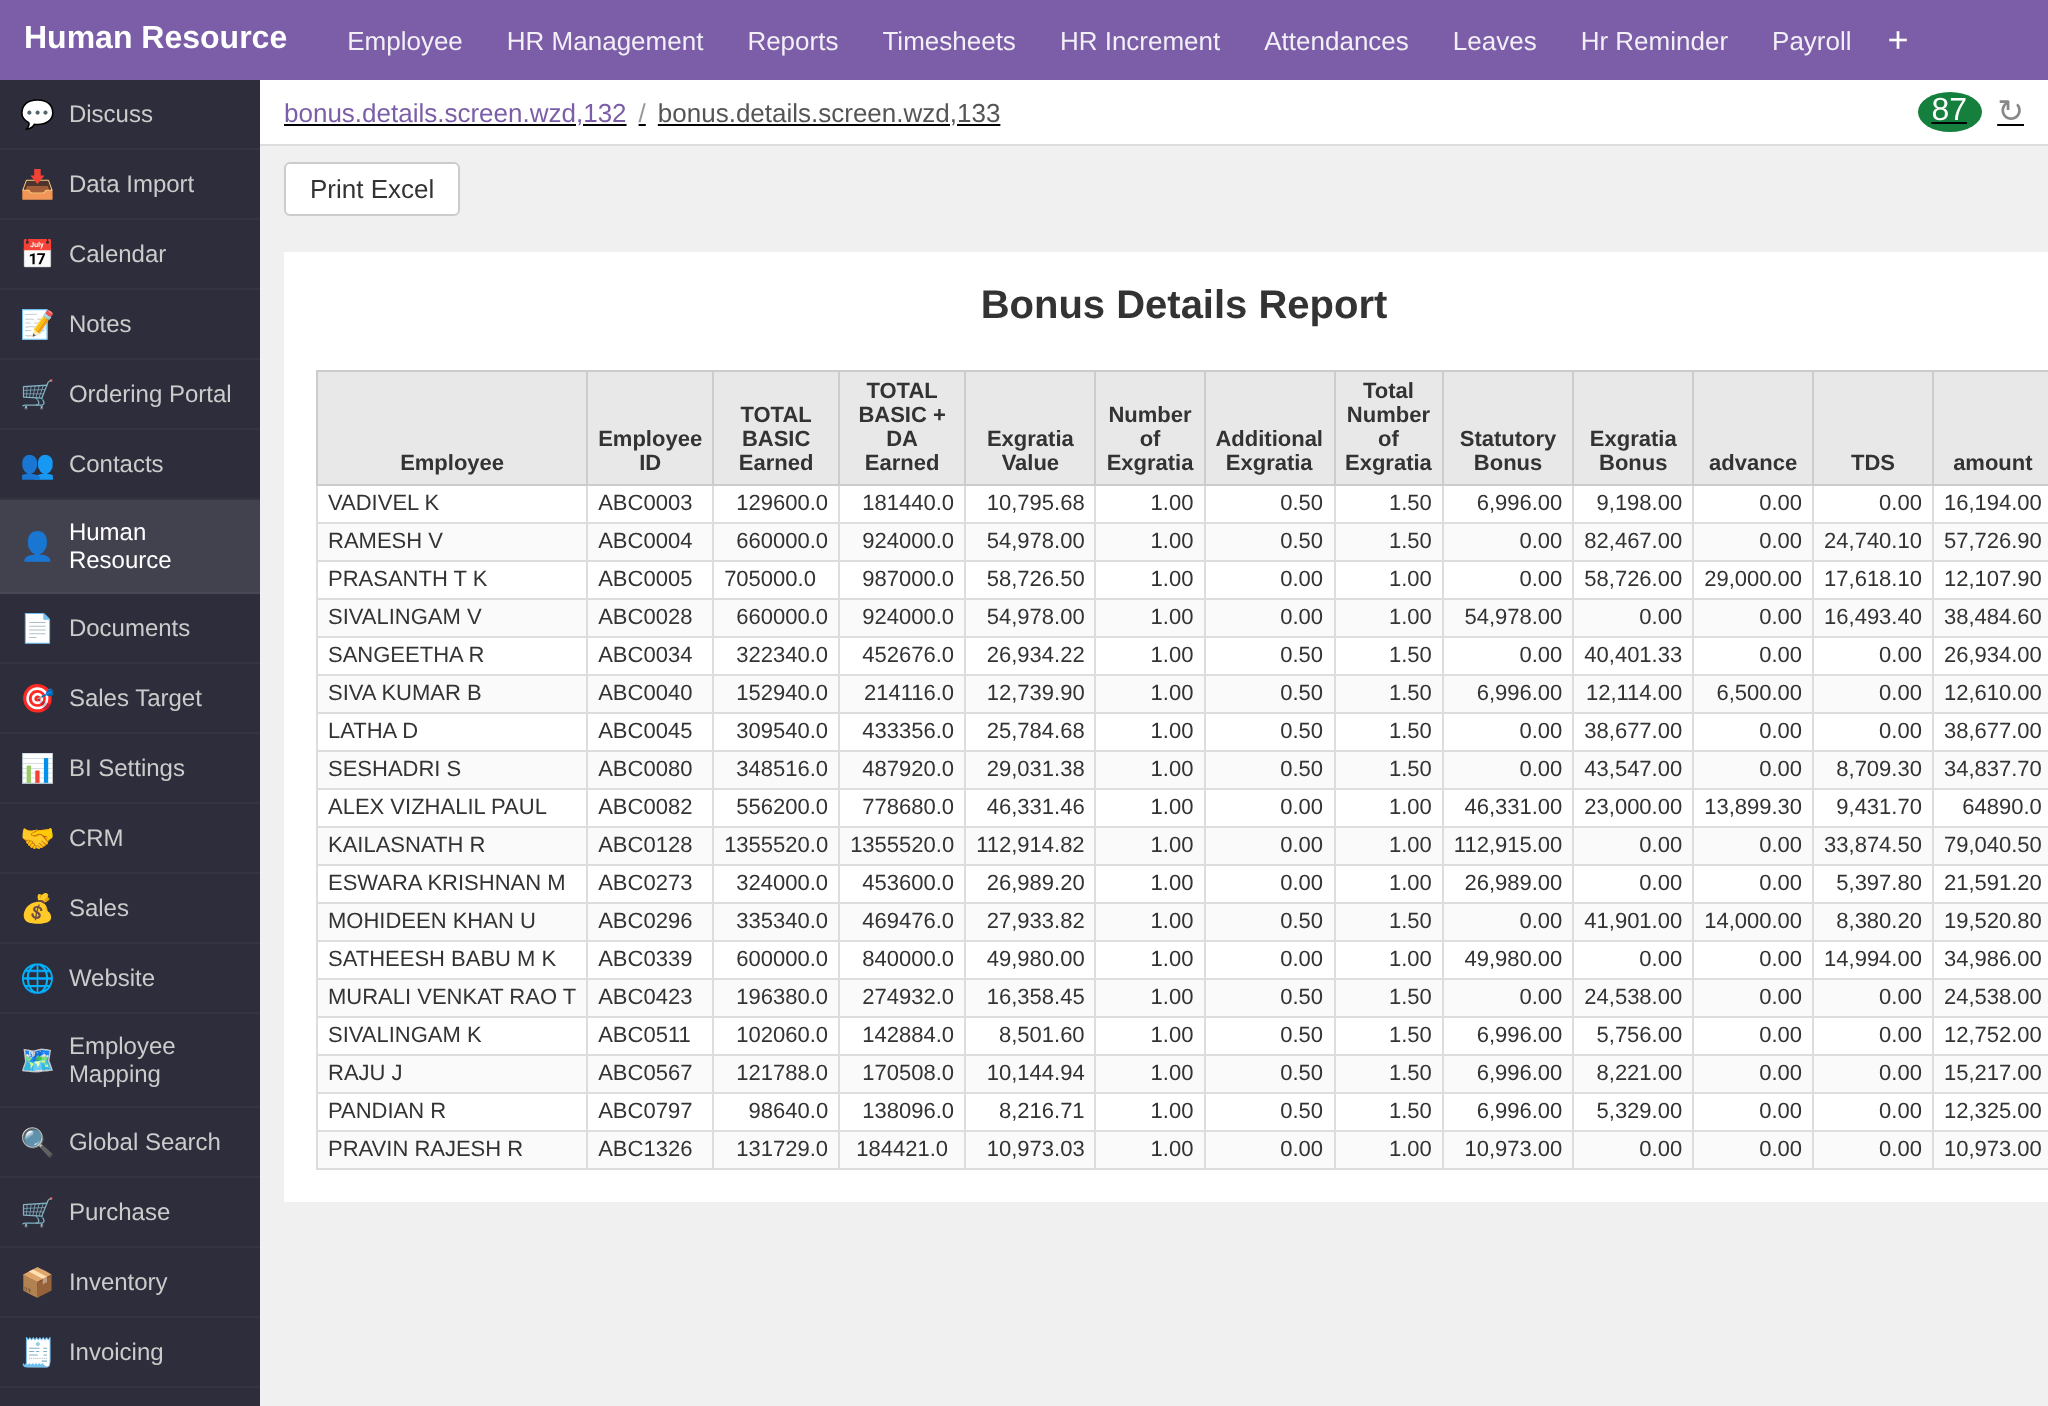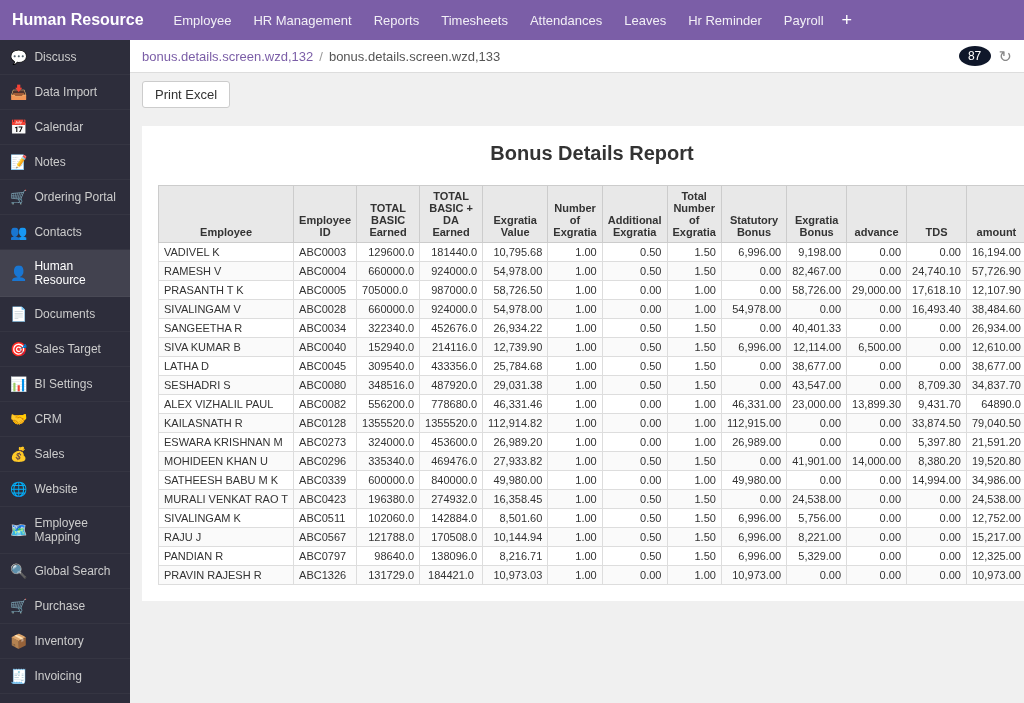--- a/index.html
+++ b/index.html
@@ -84,46 +84,47 @@
 
     
     .toolbar {
       background: white;
       padding: 6px 12px;
       display: flex;
       align-items: center;
       justify-content: space-between;
       border-bottom: 1px solid #ddd;
       flex-shrink: 0;
+      text-decoration: underline;
     }
     .breadcrumb-area {
       display: flex;
       align-items: center;
       gap: 6px;
       font-size: 13px;
     }
     .breadcrumb-link { color: #7B5EA7; cursor: pointer; text-decoration: none; }
     .breadcrumb-sep { color: #999; }
     .breadcrumb-current { color: #555; }
 
     .toolbar-right {
       display: flex;
       align-items: center;
       gap: 8px;
     }
     .notification-badge {
-      background: #0f172a;
+      background: #15803d;
       color: white;
       border-radius: 50%;
       width: 32px;
       height: 20px;
       display: flex;
       align-items: center;
       justify-content: center;
-      font-size: 12px;
+      font-size: 16px;
     }
     .refresh-icon { color: #888; font-size: 16px; cursor: pointer; }
 
     
     .action-bar {
       background: white;
       padding: 6px 12px;
       display: flex;
       align-items: center;
       justify-content: space-between;
@@ -214,20 +215,21 @@
 </head>
 <body>
 
 <nav class="top-nav">
   <span class="brand">Human Resource</span>
   <div class="nav-items">
     <span class="nav-item">Employee</span>
     <span class="nav-item">HR Management</span>
     <span class="nav-item">Reports</span>
     <span class="nav-item">Timesheets</span>
+    <span class="nav-item">HR Increment</span>
     <span class="nav-item">Attendances</span>
     <span class="nav-item">Leaves</span>
     <span class="nav-item">Hr Reminder</span>
     <span class="nav-item">Payroll</span>
     <button class="add-btn">+</button>
   </div>
 </nav>
 
 <div class="main-body">
 

